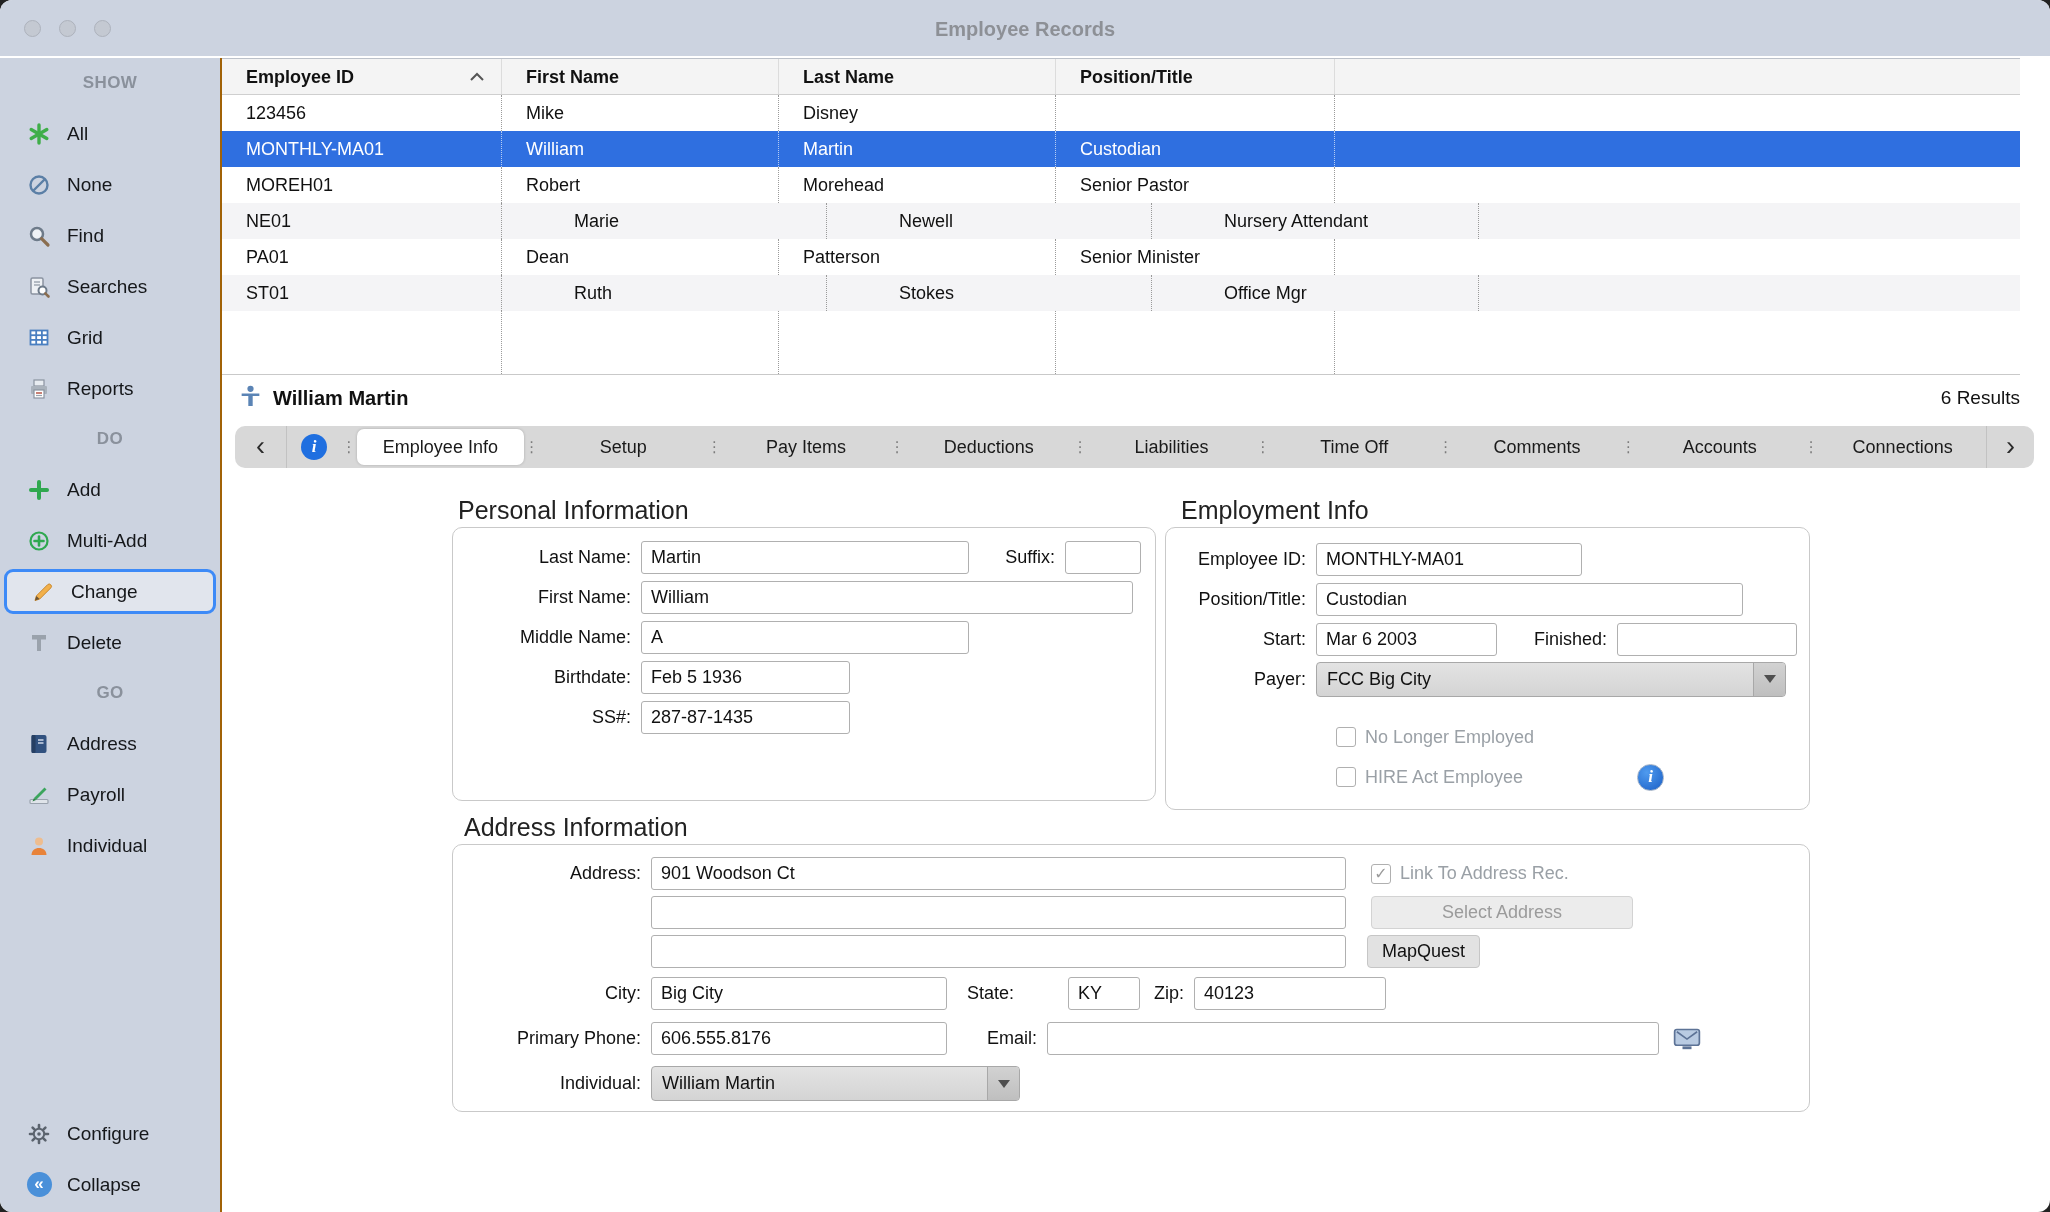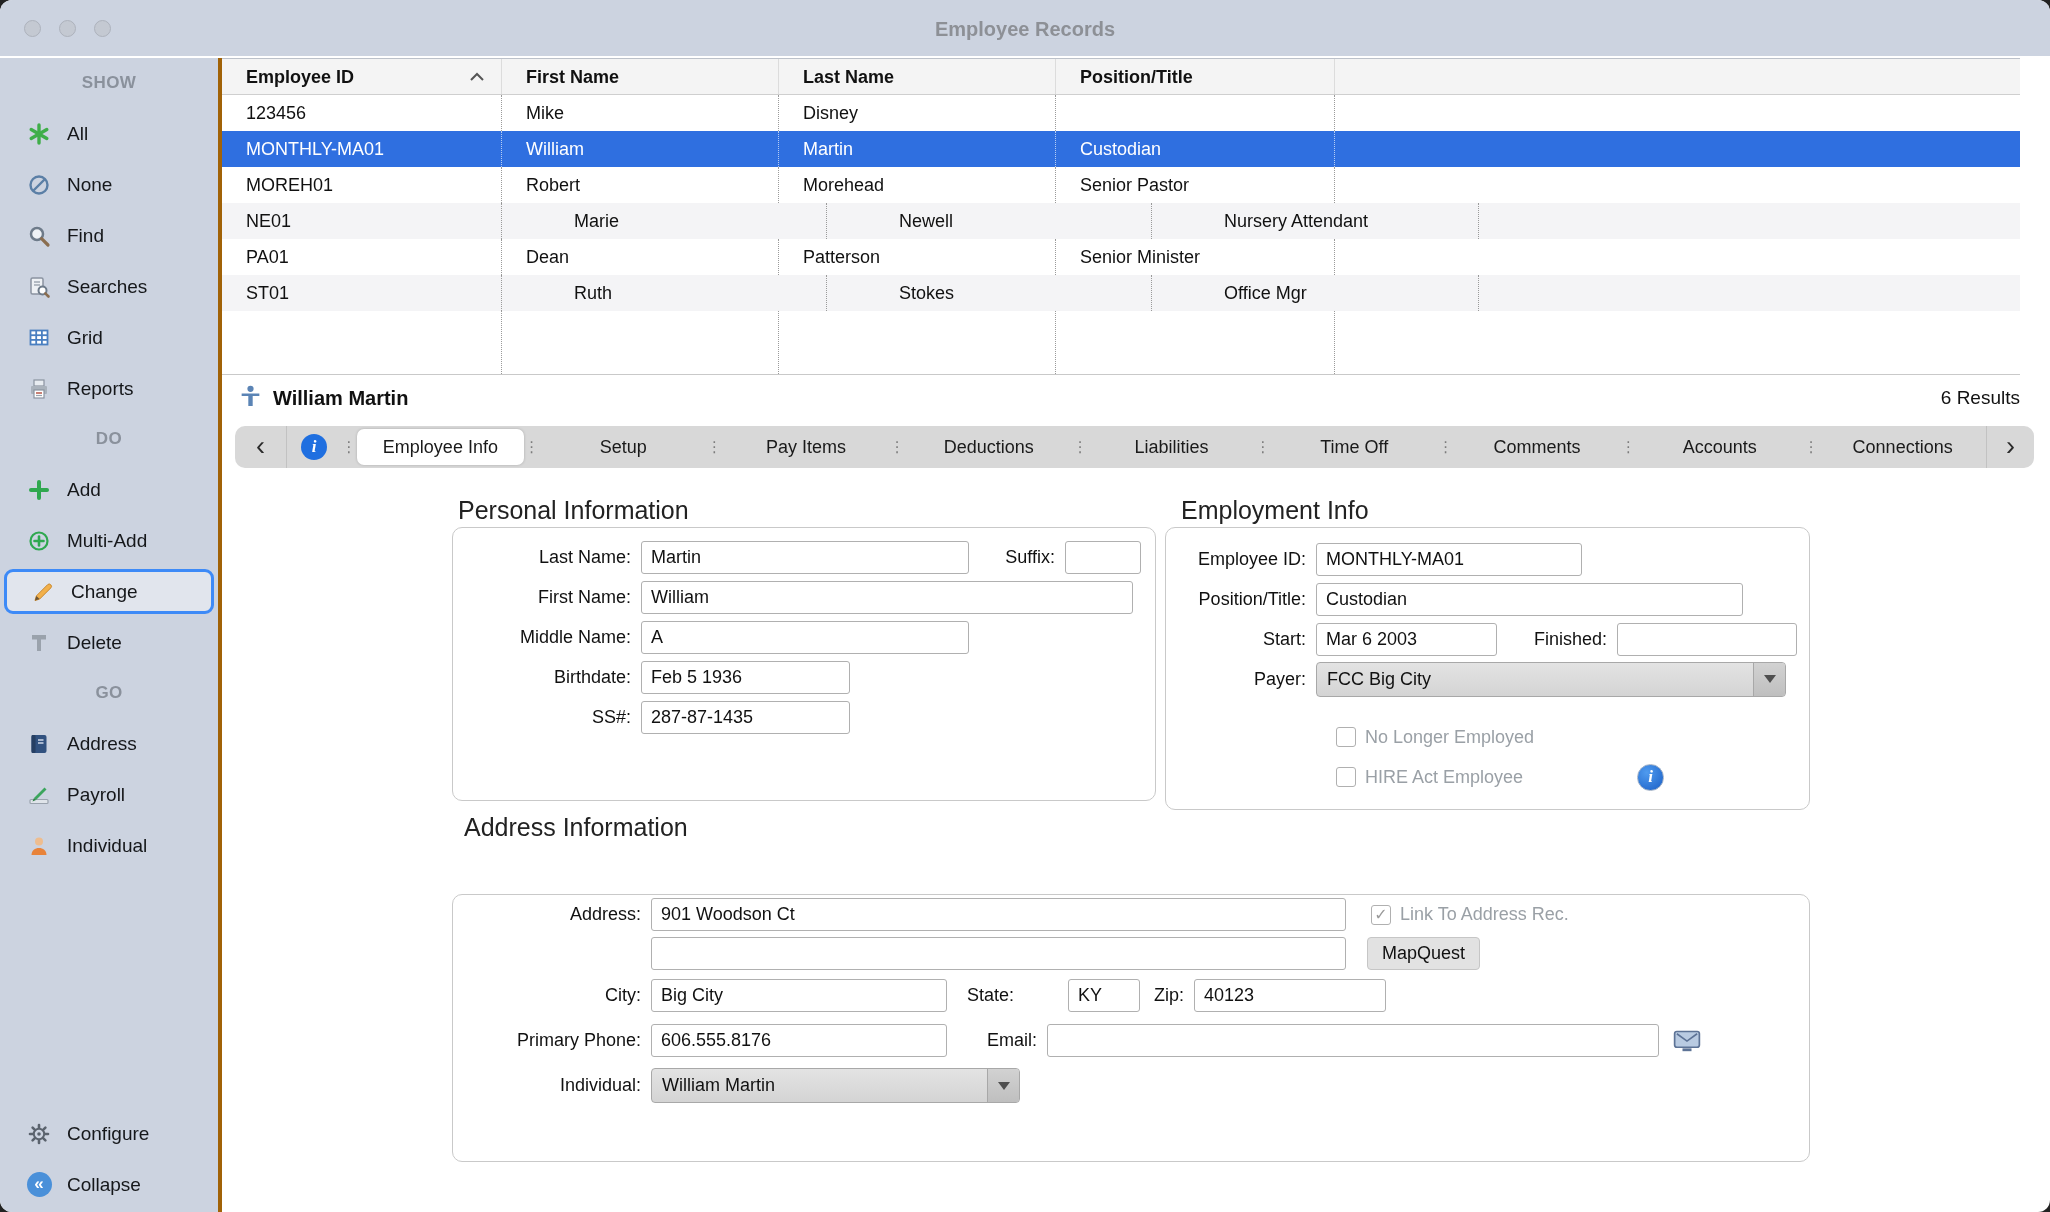--- a/index.html
+++ b/index.html
@@ -9,21 +9,21 @@
 
   
   .titlebar{position:absolute;left:0;top:0;width:2050px;height:56px;background:#ccd3e0;}
   .traffic{position:absolute;left:24px;top:20px;display:flex;gap:18px;}
   .tl{width:17px;height:17px;border-radius:50%;background:#c4c9d2;border:1px solid #adb2bc;}
   .wintitle{position:absolute;left:0;right:0;top:0;height:58px;display:flex;align-items:center;justify-content:center;
             font-size:20px;font-weight:bold;color:#8d9096;}
 
   
   .sidebar{position:absolute;left:0;top:58px;width:222px;height:1154px;background:#ccd3e0;
-           border-right:4px solid #a16207;}
+           border-right:2px solid #a16207;}
   .side-header{height:50px;display:flex;align-items:center;justify-content:center;
                font-size:17px;font-weight:bold;color:#8a919c;letter-spacing:.4px;}
   .side-item{height:51px;display:flex;align-items:center;padding-left:26px;gap:15px;font-size:19px;color:#15171a;cursor:default;}
   .side-item .ic{width:26px;height:26px;display:flex;align-items:center;justify-content:center;flex:0 0 26px;}
   .side-item.selected{border:3px solid #3d8af7;border-radius:9px;background:rgba(255,255,255,.42);
                       margin:3px 4px;height:45px;padding-left:23px;}
   .side-footer{position:absolute;left:0;right:1px;bottom:2px;}
 
   
   .etable{position:absolute;left:222px;top:58px;width:1798px;}
@@ -438,26 +438,31 @@
       <span class="glabel">No Longer Employed</span>
     </div>
     <div class="gb-row" style="margin-left:170px;">
       <span class="cb"></span>
       <span class="glabel">HIRE Act Employee</span>
       <span class="info-circle big" style="margin-left:114px;">i</span>
     </div>
   </div>
 
   <div class="gb-title" style="left:464px;top:813px;">Address Information</div>
-  <div class="gbox" style="left:452px;top:894px;width:1358px;height:268px;padding-top:0;">
+  <div class="gbox" style="left:452px;top:844px;width:1358px;height:268px;padding-top:9px;">
     <div class="gb-row" style="height:39px;">
       <span class="flabel lw198">Address:</span>
       <input class="fi w695" value="901 Woodson Ct" style="">
       <span class="cb" style="margin-left:25px;">✓</span>
       <span class="glabel">Link To Address Rec.</span>
+    </div>
+    <div class="gb-row" style="height:39px;">
+      <span class="flabel lw198"></span>
+      <input class="fi w695" style="">
+      <div class="btn disabled" style="margin-left:25px;width:262px;">Select Address</div>
     </div>
     <div class="gb-row" style="height:39px;">
       <span class="flabel lw198"></span>
       <input class="fi w695" style="">
       <div class="btn" style="margin-left:21px;padding:0 14px;background:#e2e2e2;">MapQuest</div>
     </div>
     <div class="gb-row" style="height:43px;margin-top:1px;">
       <span class="flabel lw198">City:</span>
       <input class="fi w296" value="Big City" style="">
       <span class="flabel" style="margin-left:20px;">State:</span>

